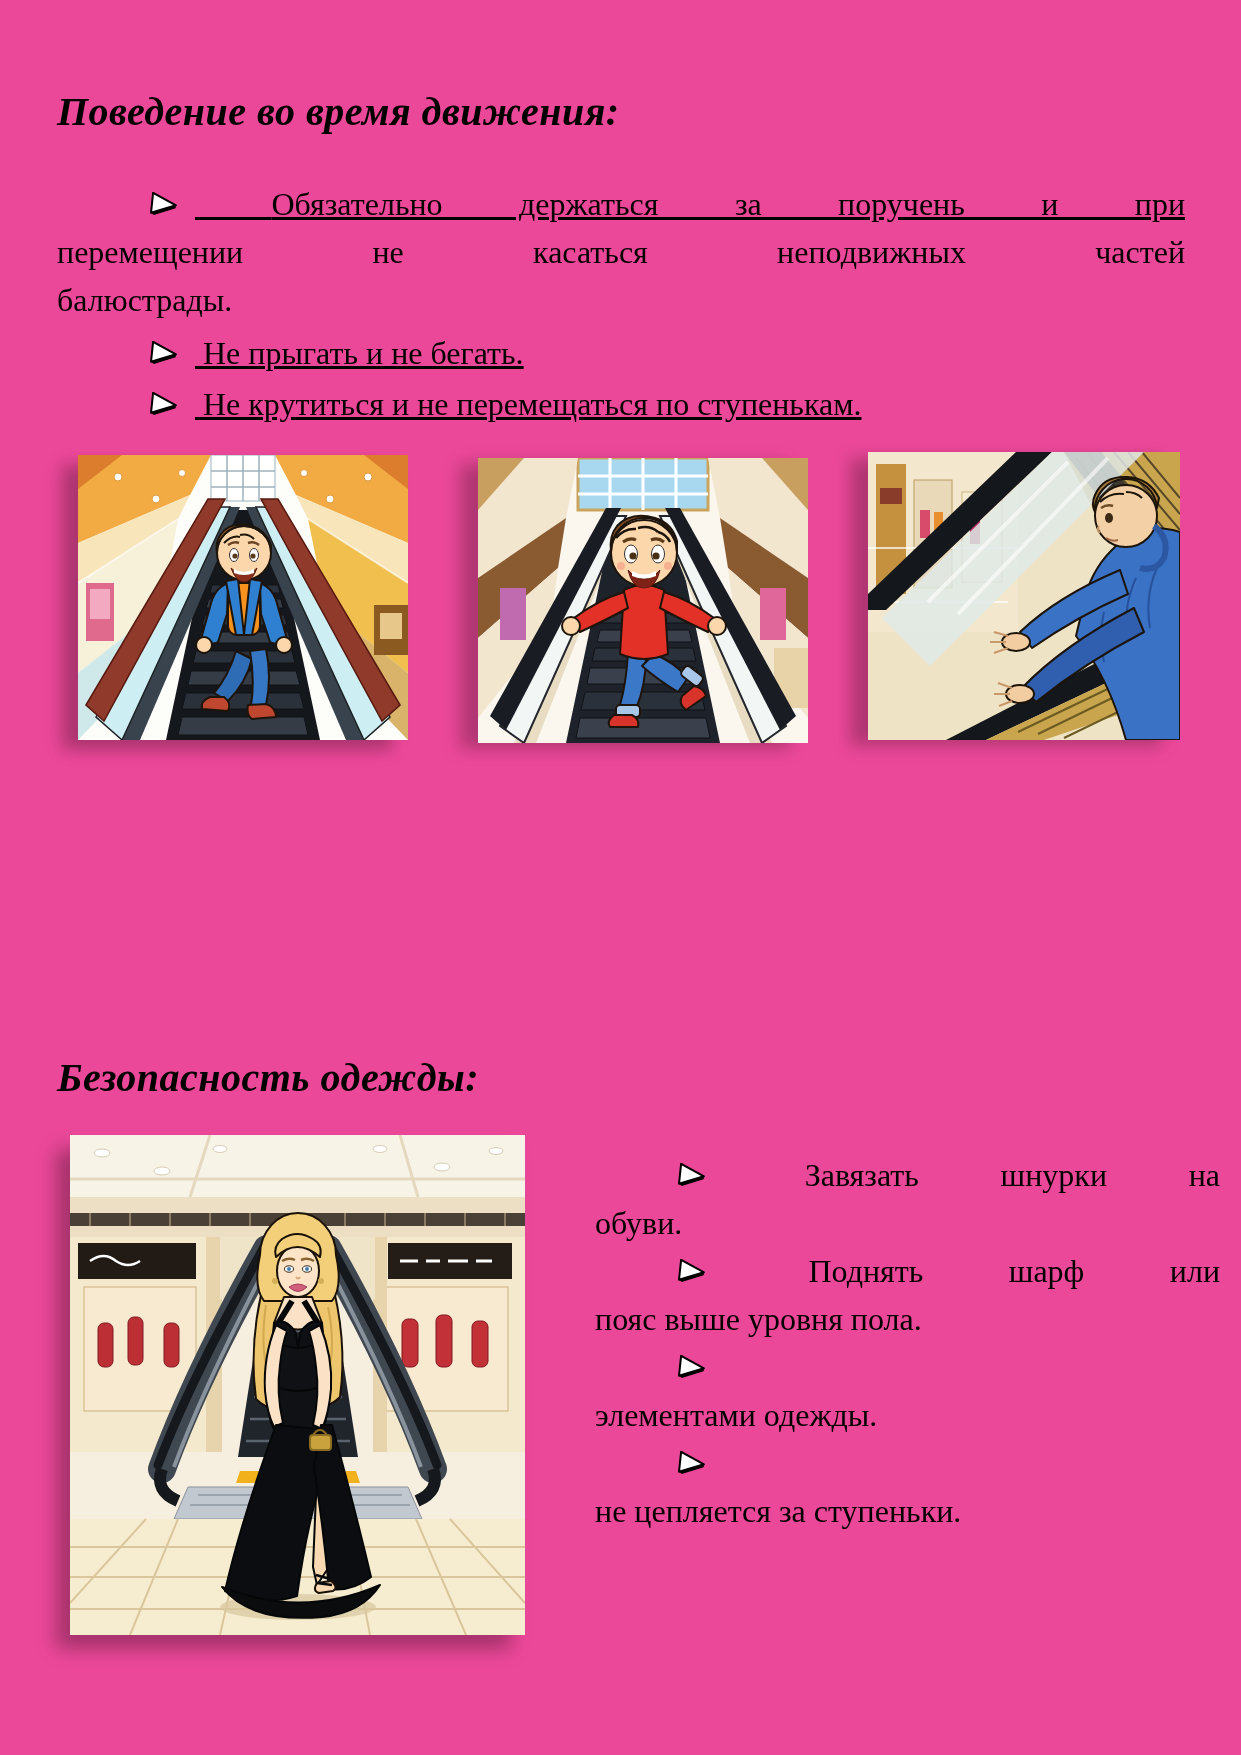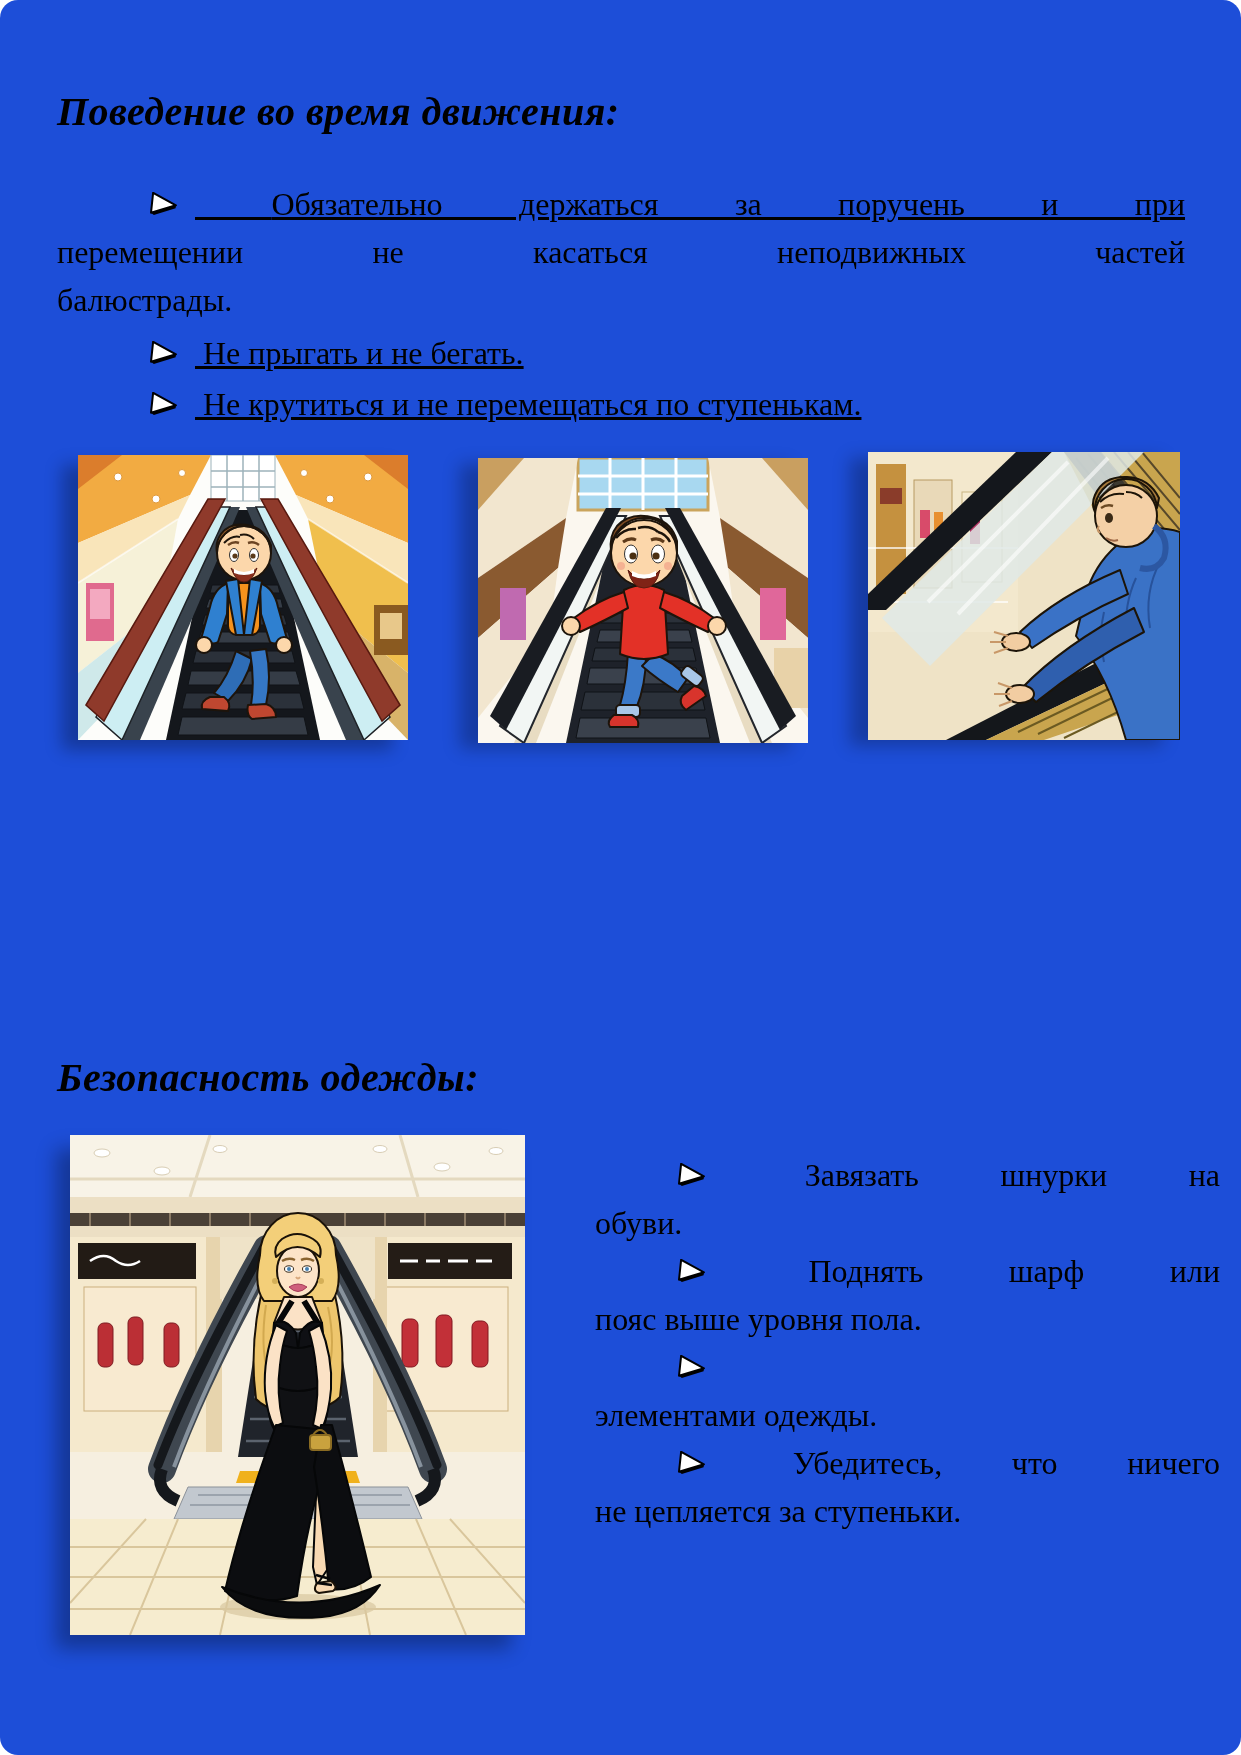--- a/index.html
+++ b/index.html
@@ -1,17 +1,17 @@
 <!DOCTYPE html>
 <html><head>
 <meta charset="utf-8">
 <style>
   html,body{margin:0;padding:0;background:#fff;}
-  .page{position:relative;width:1241px;height:1755px;background:#1d4ed8;
-        font-family:"Liberation Serif",serif;color:#000;overflow:hidden;border-radius:18px;}
+  .page{position:relative;width:1241px;height:1755px;background:#ec4899;
+        font-family:"Liberation Serif",serif;color:#000;overflow:hidden;}
   .hline{position:absolute;left:57px;font-style:italic;font-weight:bold;
          font-size:40px;line-height:48px;letter-spacing:.5px;}
   .line{position:absolute;left:57px;width:1128px;font-size:32px;line-height:46px;
         box-sizing:border-box;}
   .just{text-align:justify;text-align-last:justify;}
   .ind{padding-left:92px;text-decoration:underline;}
   .rline{position:absolute;left:560px;width:625px;font-size:32px;line-height:46px;
          box-sizing:border-box;margin-left:35px;}
   .rind{padding-left:82px;}
   .title-center{position:absolute;left:57px;width:1128px;text-align:center;
@@ -409,19 +409,18 @@
     <span>элементами одежды.</span>
   </div>
 
   <div class="rline just rind" style="top:1440px">
     <span class="marker"><svg viewBox="0 0 30 25">
           <g transform="rotate(6 15 12)">
             <polygon points="3,2 27,12 3,22" fill="#fff" stroke="#000" stroke-width="2" stroke-linejoin="round"></polygon>
             <polygon points="3,22 27,12 27,15 6,24" fill="#000"></polygon>
           </g>
         </svg></span>
-    <span>Убедитесь, что ничего</span>
   </div>
   <div class="rline" style="top:1488px">
     <span>не цепляется за ступеньки.</span>
   </div>
 
 </div>
 
 </body></html>

